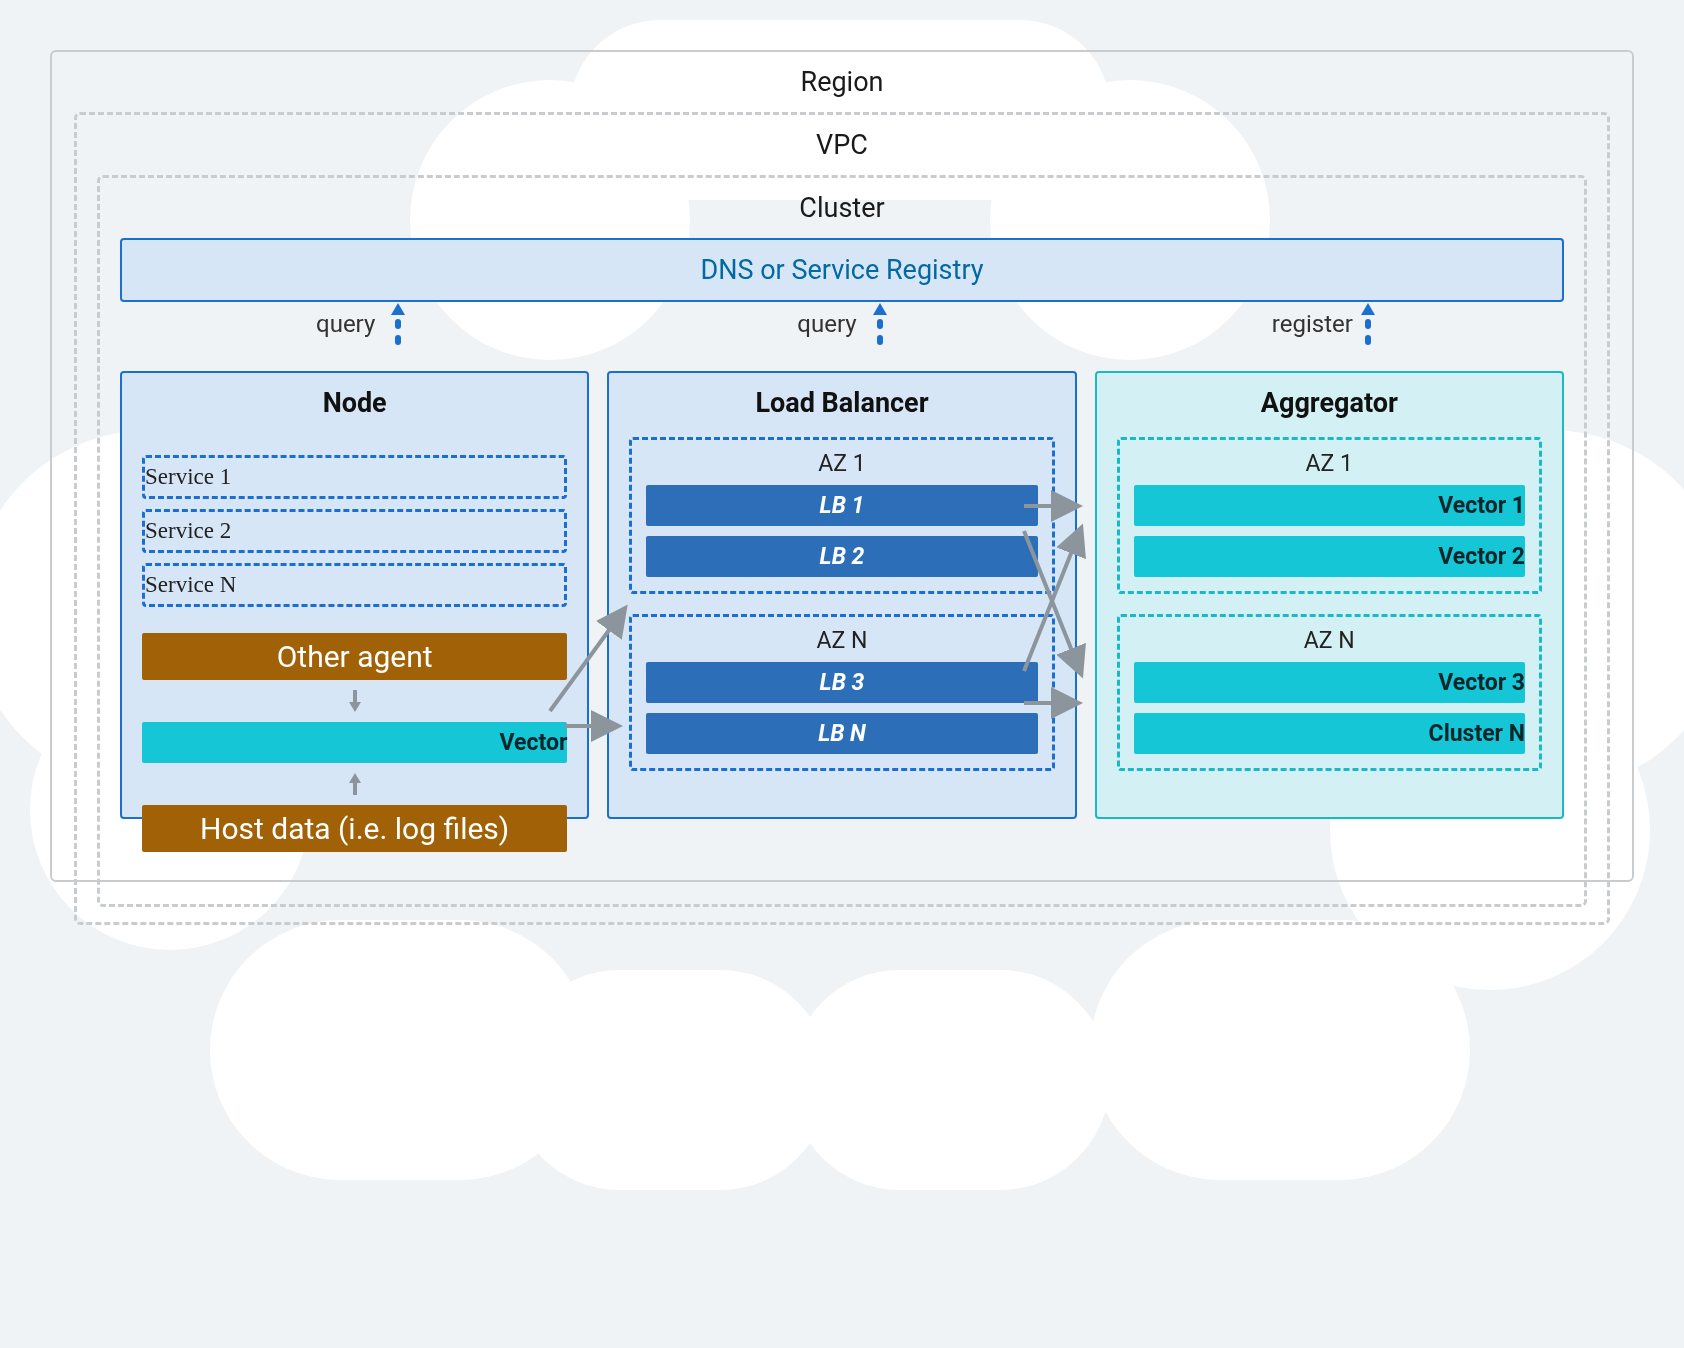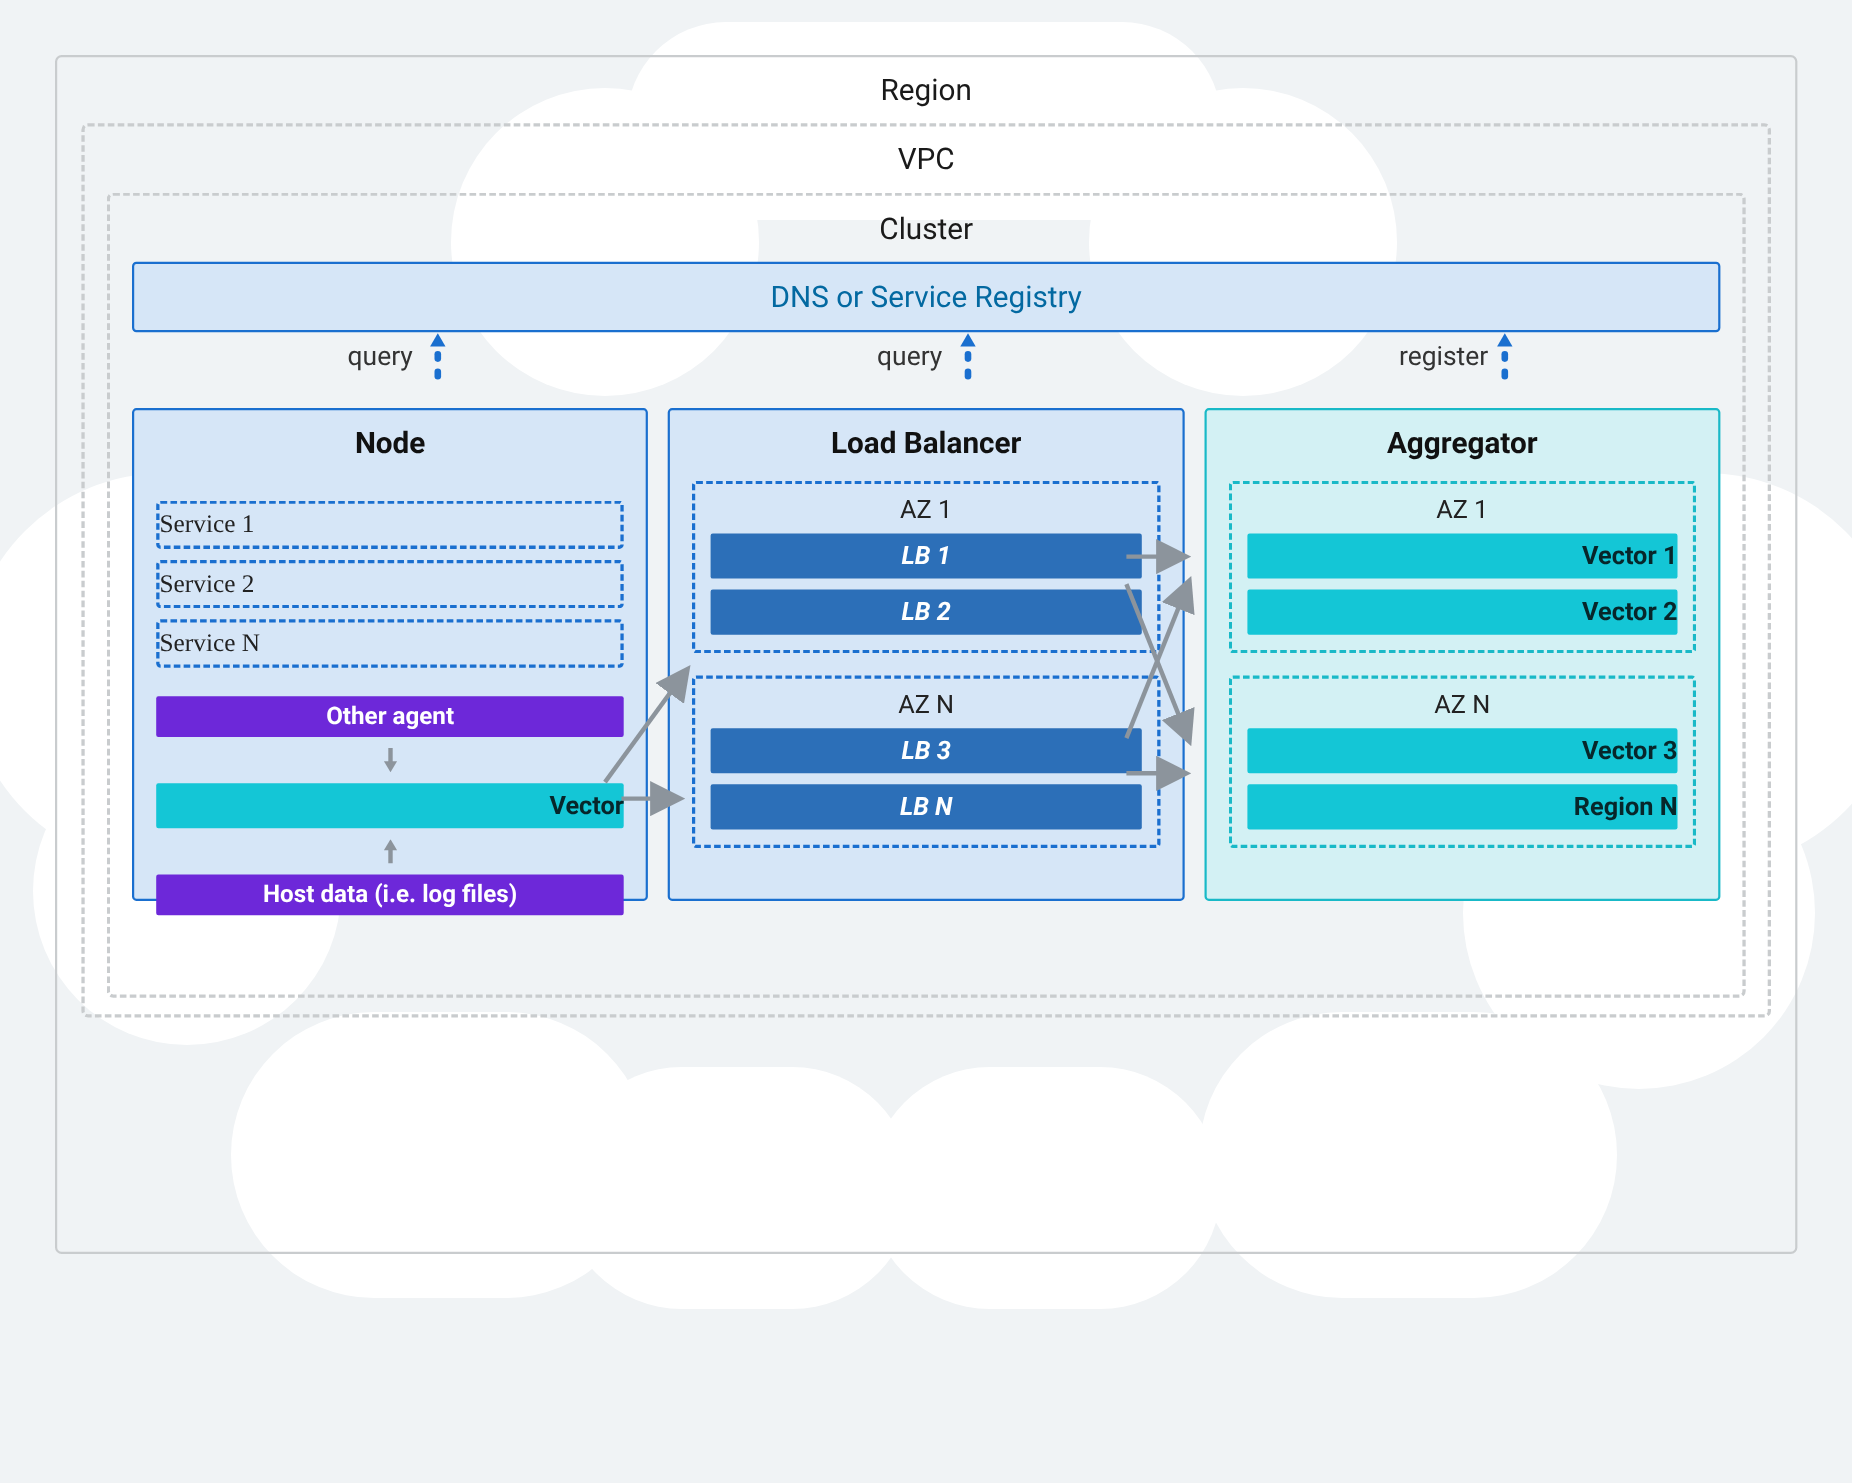--- a/index.html
+++ b/index.html
@@ -25,21 +25,21 @@
   }
   .cloud {
     position: absolute;
     background: #ffffff;
     border-radius: 9999px;
   }
   .region-box {
     position: relative;
     z-index: 1;
     width: 100%;
-    height: 1090px;
+    height: 832px;
     border: 2px solid #c9ccce;
     border-radius: 6px;
     padding: 14px 22px 22px 22px;
   }
   .section-title {
     text-align: center;
     font-size: 27px;
     color: #1a1a1a;
     font-weight: 400;
     margin-bottom: 14px;
@@ -145,25 +145,25 @@
     background: #2c6fb8;
     color: #ffffff;
     text-align: center;
     font-size: 23px;
     font-weight: 700;
     padding: 7px 0;
     border-radius: 2px;
     font-style: italic;
   }
   .solid-blue-thin {
-    background: #6d28d9;
+    background: #a16207;
     color: #ffffff;
     text-align: center;
-    font-size: 22px;
-    font-weight: 700;
+    font-size: 30px;
+    font-weight: 400;
     padding: 6px 0;
     border-radius: 2px;
   }
   .solid-teal {
     background: #14c6d6;
     color: #07262a;
     text-align: right;
     font-size: 23px;
     font-weight: 700;
     padding: 7px 0;
@@ -318,21 +318,21 @@
               <div class="az-title">AZ 1</div>
               <div class="hstack">
                 <div class="solid-teal">Vector 1</div>
                 <div class="solid-teal">Vector 2</div>
               </div>
             </div>
             <div class="az-group-teal" style="margin-top:20px;">
               <div class="az-title">AZ N</div>
               <div class="hstack">
                 <div class="solid-teal">Vector 3</div>
-                <div class="solid-teal">Region N</div>
+                <div class="solid-teal">Cluster N</div>
               </div>
             </div>
           </div>
 
           <svg class="svg-arrows" width="1400" height="448">
             <defs>
               <marker id="ah" markerWidth="8" markerHeight="8" refX="6" refY="4" orient="auto">
                 <path d="M0,0 L8,4 L0,8 Z" fill="#8c949c"></path>
               </marker>
             </defs>

